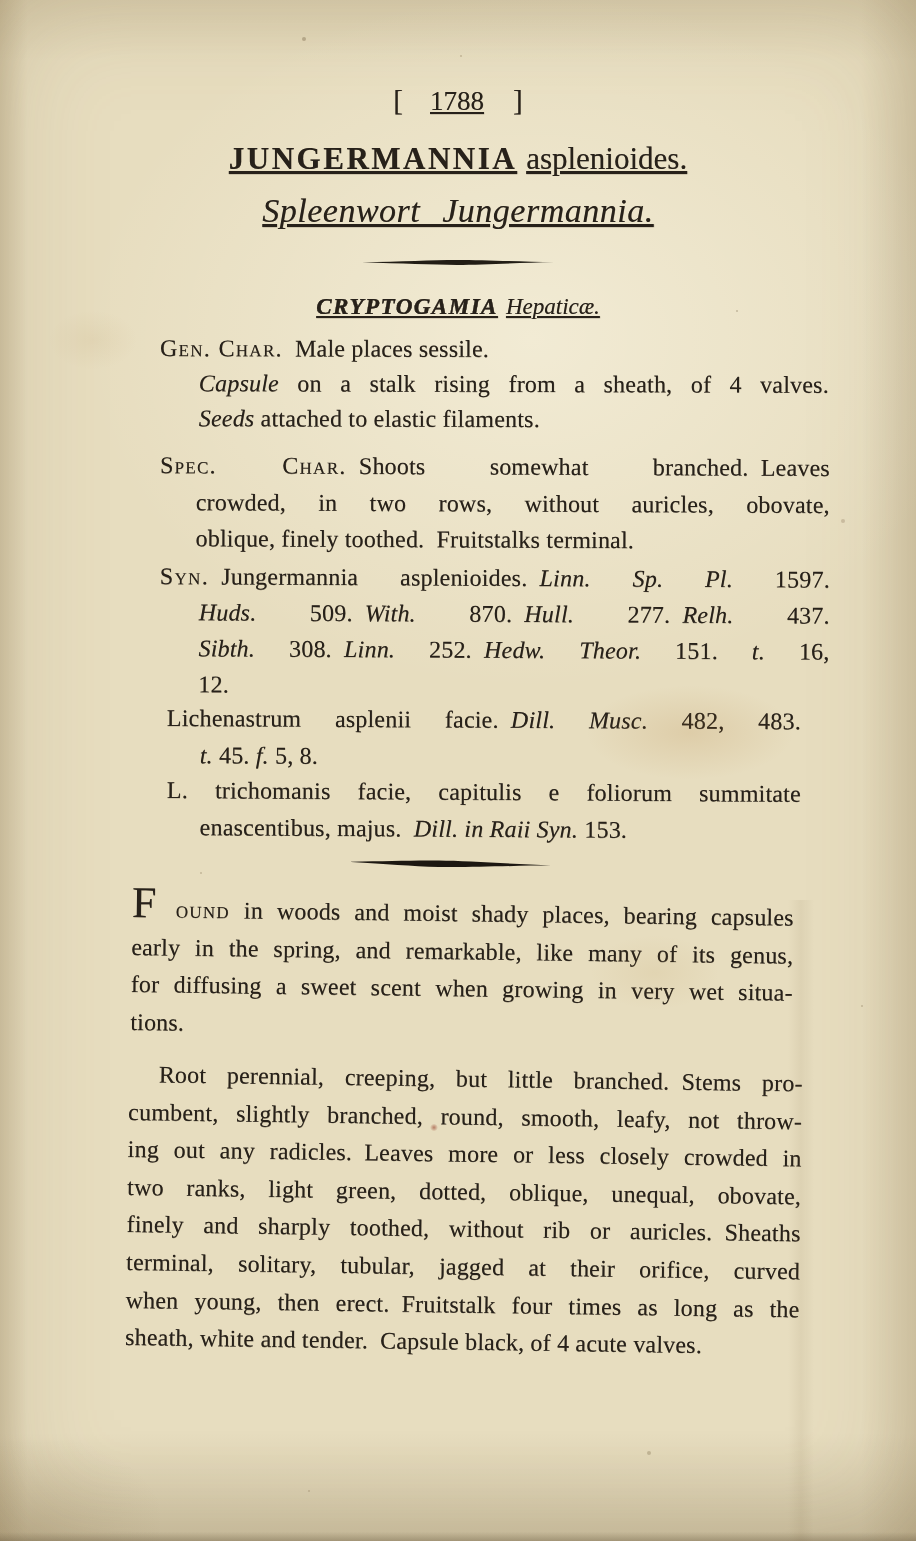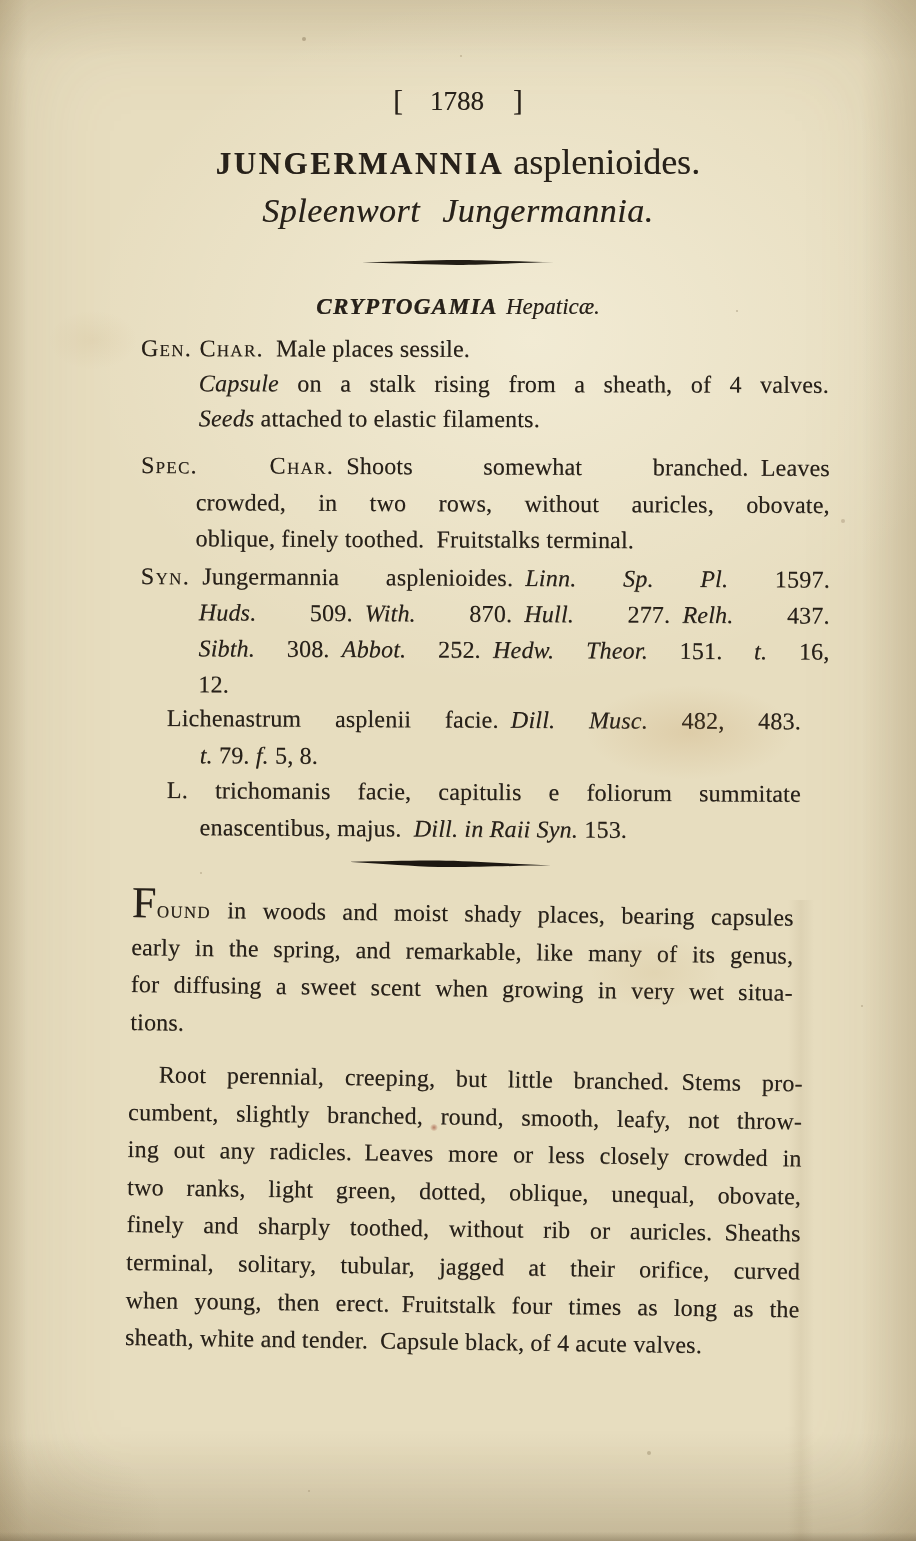--- a/index.html
+++ b/index.html
@@ -9,45 +9,45 @@
     color:#27211a;
     font-family:"Liberation Serif","DejaVu Serif",serif;
     background:
       radial-gradient(ellipse 640px 500px at 58% 22%, rgba(255,252,238,0.45), rgba(255,252,238,0) 70%),
       linear-gradient(to right, rgba(125,102,62,0.20), rgba(125,102,62,0) 3%, rgba(125,102,62,0) 94%, rgba(125,102,62,0.16)),
       linear-gradient(to bottom, rgba(135,112,70,0.12), rgba(135,112,70,0) 4%, rgba(135,112,70,0) 93%, rgba(110,92,58,0.22)),
       #e7ddbf;
     box-shadow:inset 0 0 110px rgba(125,100,60,0.22);
   }
   .txt{position:absolute;text-shadow:0.25px 0.3px 0.45px rgba(45,33,20,0.5);}
-  .center{left:0;right:0;text-align:center;}
+  .center{left:0;right:0;text-align:center;text-decoration:underline;}
   
   #page-number{top:84px;font-size:27px;}
   #page-number .bracket{font-size:29px;}
   #page-number .bracket.l{margin-right:27px;}
   #page-number .bracket.r{margin-left:29px;}
   #title{top:141px;font-size:31px;}
   .genus{font-weight:700;letter-spacing:2.5px;text-align:right;}
-  .species{font-size:36px;margin-left:9px;}
+  .species{font-size:31px;margin-left:9px;}
   #subtitle{top:192px;font-size:34px;font-style:italic;letter-spacing:0.5px;word-spacing:13px;}
   #class-line{top:294px;font-size:23px;font-style:italic;}
   #class-line .order{letter-spacing:1.5px;font-weight:700;-webkit-text-stroke:0.2px #27211a;}
   #class-line .family{margin-left:8px;}
   
   .rule{position:absolute;}
   #rule-top{top:252px;left:362px;}
   #rule-mid{top:855px;left:351px;transform:rotate(1.1deg);}
   
   .tb{position:absolute;font-size:24px;padding-left:var(--hang,0px);letter-spacing:0.2px;}
   .tb .line{text-align:justify;text-align-last:justify;}
   .tb .line.short{text-align-last:left;}
   .tb .line.indent{text-indent:30px;}
   .tb .line:first-child{margin-left:calc(-1 * var(--hang,0px));}
   .it{font-style:italic;}
-  .sc{font-variant:small-caps;letter-spacing:1.3px;}
+  .sc{font-variant:small-caps;letter-spacing:1.3px;margin-left:19px;}
   .lead{font-size:44px;line-height:0;letter-spacing:0.5px;}
   #blk-gen {top:331px;left:141px;width:630px;--hang:58px;line-height:35px;transform:rotate(0.15deg);transform-origin:0 0;}
   #blk-spec{top:447px;left:141px;width:634px;--hang:55px;line-height:36.5px;transform:rotate(0.25deg);transform-origin:0 0;}
   #blk-syn {top:558px;left:141px;width:631px;--hang:58px;line-height:36px;transform:rotate(0.3deg);transform-origin:0 0;}
   #blk-lich{top:700px;left:167px;width:601px;--hang:33px;line-height:37px;transform:rotate(0.3deg);transform-origin:0 0;}
   #blk-tri {top:772px;left:167px;width:601px;--hang:33px;line-height:37px;transform:rotate(0.35deg);transform-origin:0 0;}
   #blk-found{top:891px;left:132px;width:662px;line-height:37.5px;transform:rotate(0.75deg);transform-origin:0 0;}
   #blk-desc{top:1056px;left:129px;width:674px;line-height:37.6px;transform:rotate(0.8deg);transform-origin:0 0;}
   
   .stain{position:absolute;pointer-events:none;}
@@ -97,27 +97,27 @@
 
   <div class="txt tb" id="blk-spec">
       <div class="line"><span class="sc">Spec. Char.</span><span> Shoots somewhat branched. Leaves</span></div>
       <div class="line"><span>crowded, in two rows, without auricles, obovate,</span></div>
       <div class="line short"><span>oblique, finely toothed. Fruitstalks terminal.</span></div>
     </div>
 
   <div class="txt tb" id="blk-syn">
       <div class="line"><span class="sc">Syn.</span><span> Jungermannia asplenioides. </span><span class="it">Linn. Sp. Pl.</span><span> 1597.</span></div>
       <div class="line"><span class="it">Huds.</span><span> 509. </span><span class="it">With.</span><span> 870. </span><span class="it">Hull.</span><span> 277. </span><span class="it">Relh.</span><span> 437.</span></div>
-      <div class="line"><span class="it">Sibth.</span><span> 308. </span><span class="it">Abbot.</span><span> 252. </span><span class="it">Hedw. Theor.</span><span> 151. </span><span class="it">t.</span><span> 16,</span></div>
+      <div class="line"><span class="it">Sibth.</span><span> 308. </span><span class="it">Linn.</span><span> 252. </span><span class="it">Hedw. Theor.</span><span> 151. </span><span class="it">t.</span><span> 16,</span></div>
       <div class="line short"><span>12.</span></div>
     </div>
 
   <div class="txt tb" id="blk-lich">
       <div class="line"><span>Lichenastrum asplenii facie. </span><span class="it">Dill. Musc.</span><span> 482, 483.</span></div>
-      <div class="line short"><span class="it">t.</span><span> 79. </span><span class="it">f.</span><span> 5, 8.</span></div>
+      <div class="line short"><span class="it">t.</span><span> 45. </span><span class="it">f.</span><span> 5, 8.</span></div>
     </div>
 
   <div class="txt tb" id="blk-tri">
       <div class="line"><span>L. trichomanis facie, capitulis e foliorum summitate</span></div>
       <div class="line short"><span>enascentibus, majus. </span><span class="it">Dill. in Raii Syn.</span><span> 153.</span></div>
     </div>
 
   <div class="rule" id="rule-mid">
     <svg width="200" height="10" viewBox="0 0 200 10">
       <path d="M0,4.6 C35,3.6 60,2.0 88,1.8 C115,1.6 165,3.8 200,4.4 C165,5.4 115,8.4 88,8.2 C60,8.0 35,5.8 0,4.8 Z" fill="#1c1711"></path>

